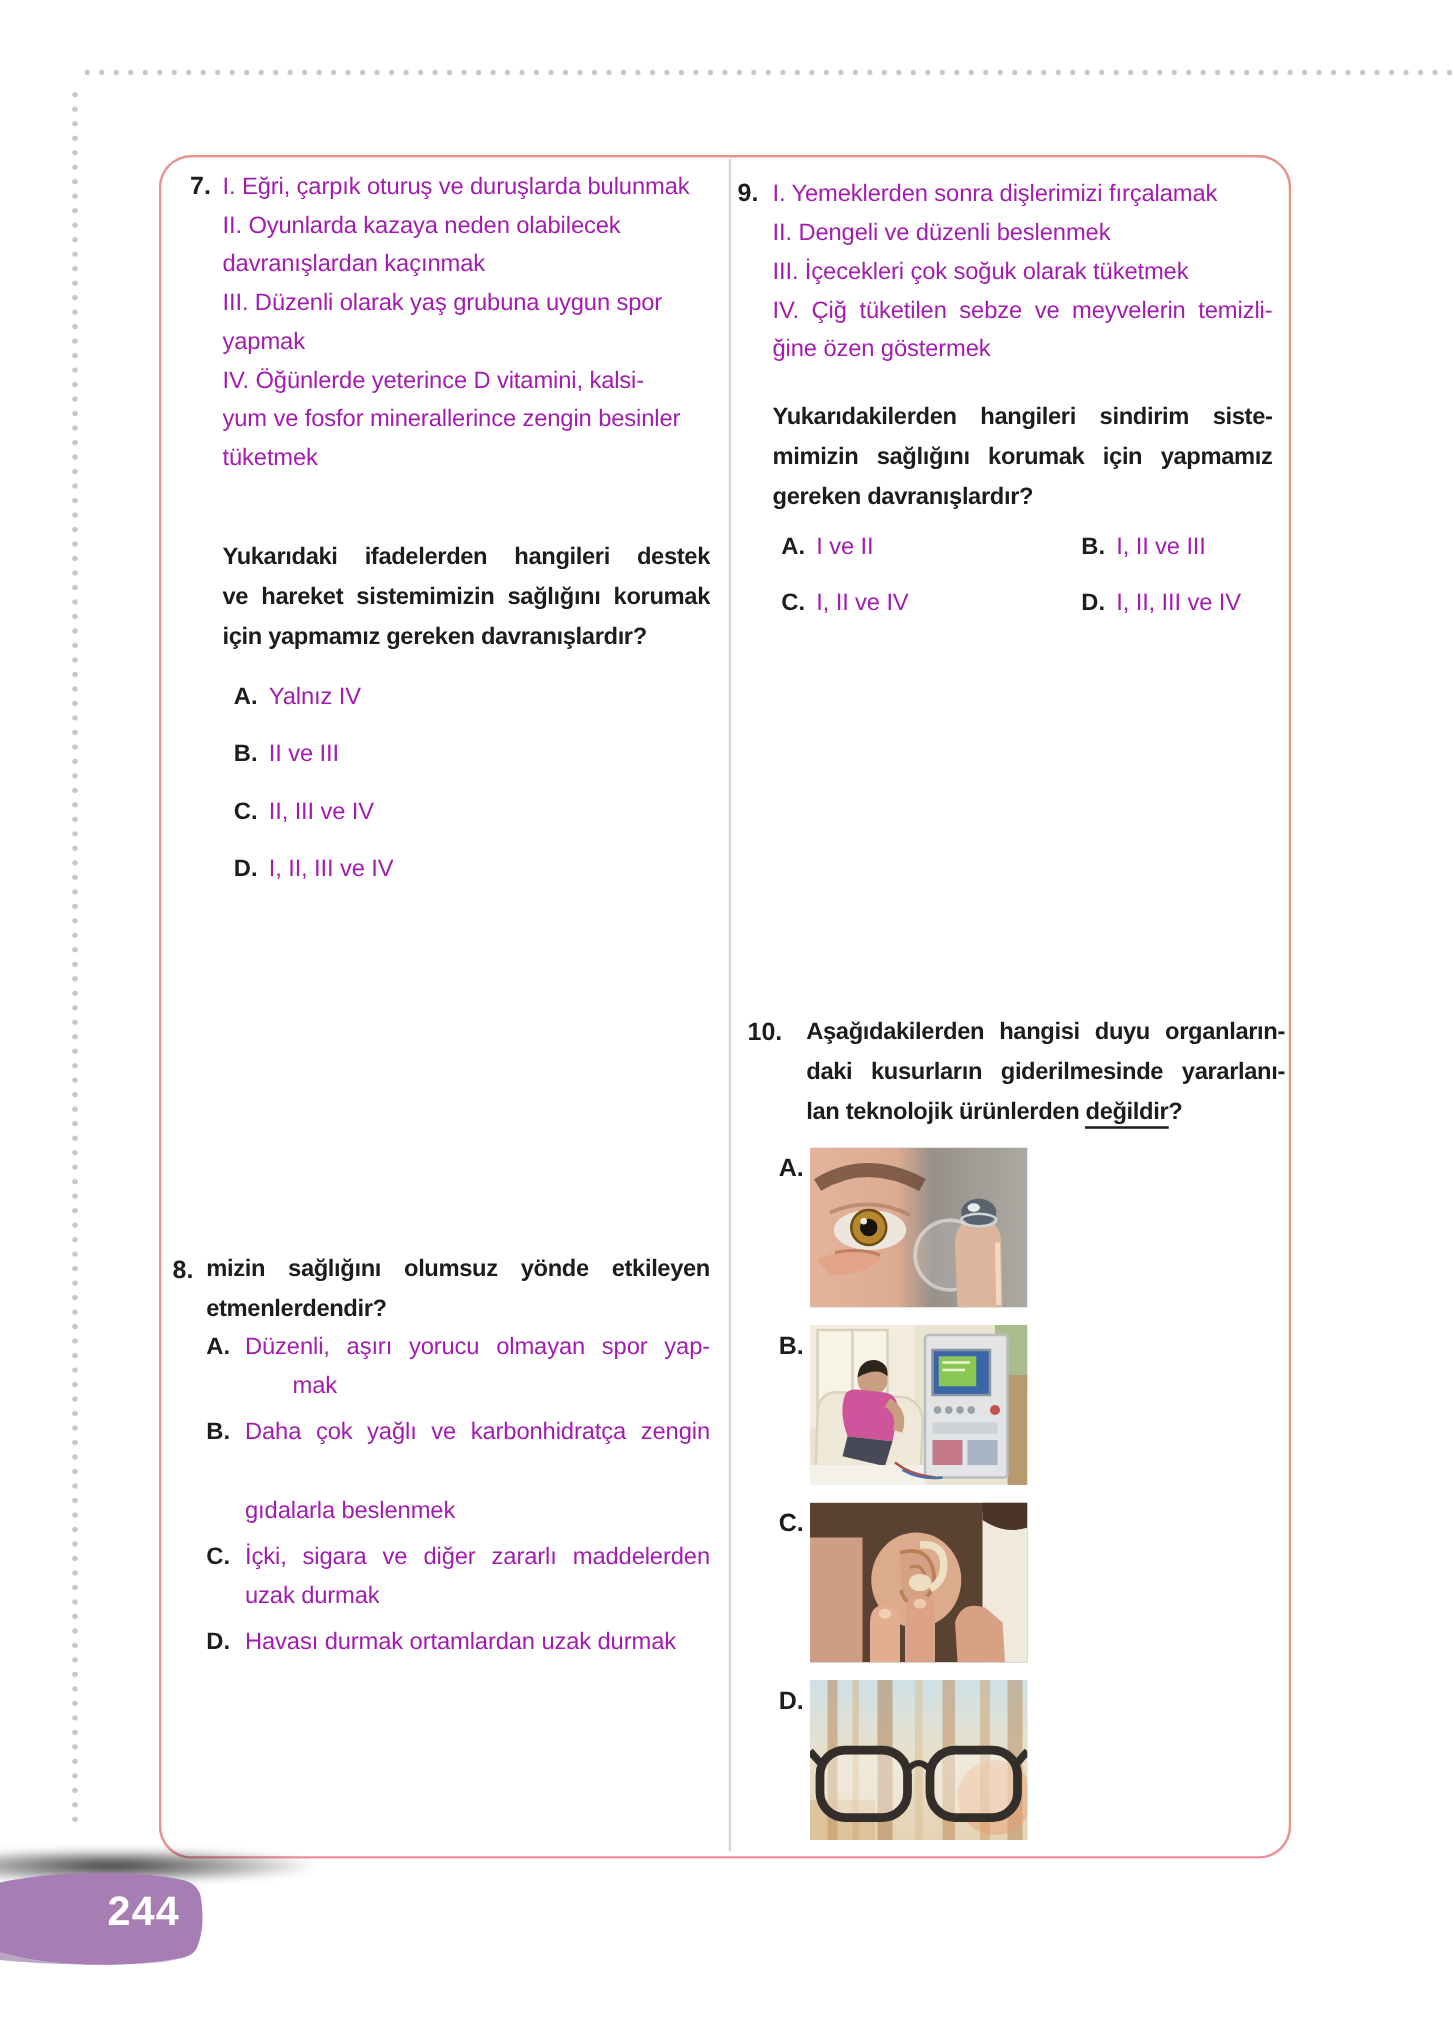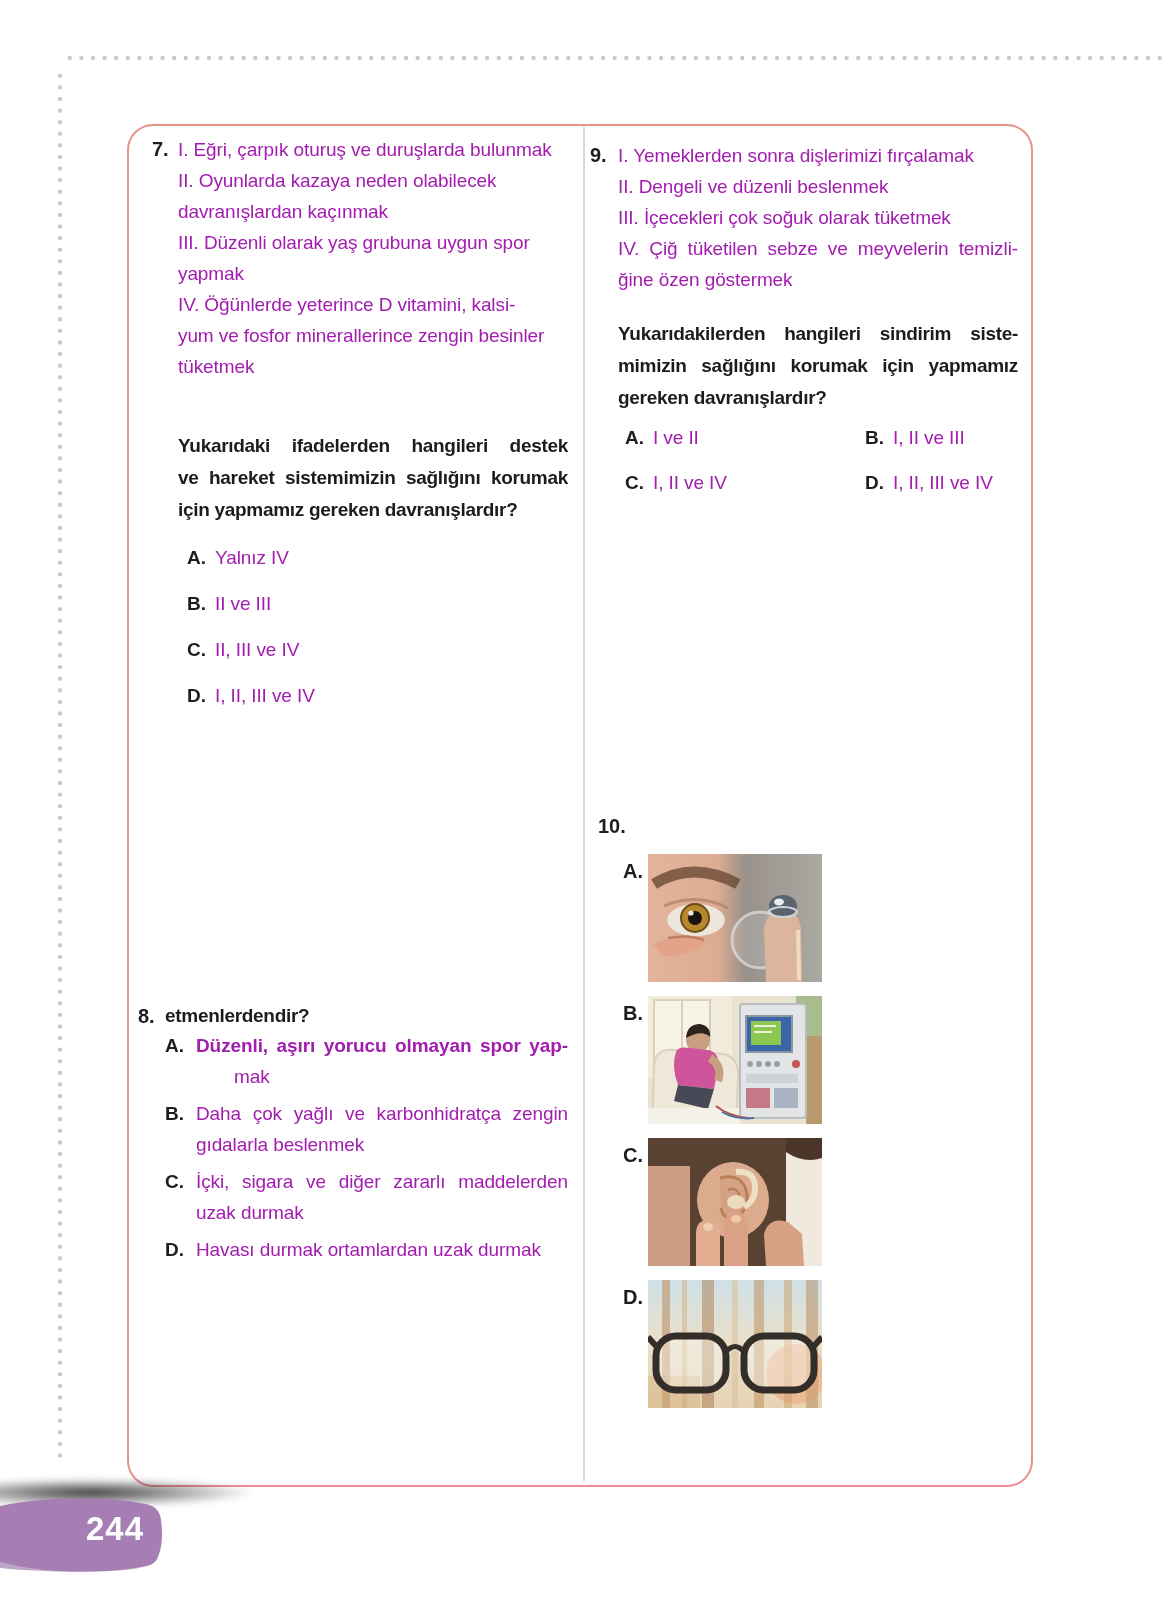--- a/index.html
+++ b/index.html
@@ -101,35 +101,36 @@
         </div>
       </div>
     </div>
   </div>
 
   <div class="q" style="left:136px;top:1000px;width:432px;">
     <div class="qrow">
       <div class="qnum" style="flex:0 0 27px;padding-left:2px;line-height:32px;">8.</div>
       <div class="qbody">
         <div class="stem">
+          <div class="ln j">mizin sağlığını olumsuz yönde etkileyen</div>
           <div class="ln">etmenlerdendir?</div>
         </div>
         <div style="margin-top:-2px;">
           <div class="opt-multi">
             <span class="letter">A.</span>
             <span class="opt-text">
-              <span class="ln j" style="display:block;font-weight:bold;">Düzenli, aşırı yorucu olmayan spor yap-</span>
+              <span class="ln j" style="display:block;">Düzenli, aşırı yorucu olmayan spor yap-</span>
               <span class="ln" style="display:block;margin-left:38px;">mak</span>
             </span>
           </div>
           <div class="opt-multi">
             <span class="letter">B.</span>
             <span class="opt-text">
               <span class="ln j" style="display:block;">Daha çok yağlı ve karbonhidratça zengin</span>
-              <span class="ln" style="display:block;">gıdalarla beslenmek</span>
+              <span class="ln" style="display:block;margin-top:32px;">gıdalarla beslenmek</span>
             </span>
           </div>
           <div class="opt-multi">
             <span class="letter">C.</span>
             <span class="opt-text">
               <span class="ln j" style="display:block;">İçki, sigara ve diğer zararlı maddelerden</span>
               <span class="ln" style="display:block;">uzak durmak</span>
             </span>
           </div>
           <div class="opt-multi">
@@ -175,20 +176,29 @@
             <span class="ln">I, II, III ve IV</span>
           </div>
         </div>
       </div>
     </div>
   </div>
 
   <div class="q" style="left:588px;top:810px;width:440px;">
     <div class="qrow">
       <div class="qnum" style="flex:0 0 47px;padding-left:10px;line-height:32px;">10.</div>
+      <div class="qbody">
+        <div class="stem">
+          <div class="ln j">Aşağıdakilerden hangisi duyu organların-</div>
+          <div class="ln j">daki kusurların giderilmesinde yararlanı-</div>
+          <div class="ln">
+            <span>lan teknolojik ürünlerden </span><span class="u">değildir</span><span>?</span>
+          </div>
+        </div>
+      </div>
     </div>
     <div style="margin-top:12px;padding-left:35px;">
 
       <div class="img-opt">
         <span class="letter">A.</span>
         <div class="photo">
           <svg width="174" height="128" viewBox="0 0 174 128" xmlns="http://www.w3.org/2000/svg">
             <defs>
               <linearGradient id="gA" x1="0" y1="0" x2="1" y2="0">
                 <stop offset="0" stop-color="#e3b49c"></stop>

